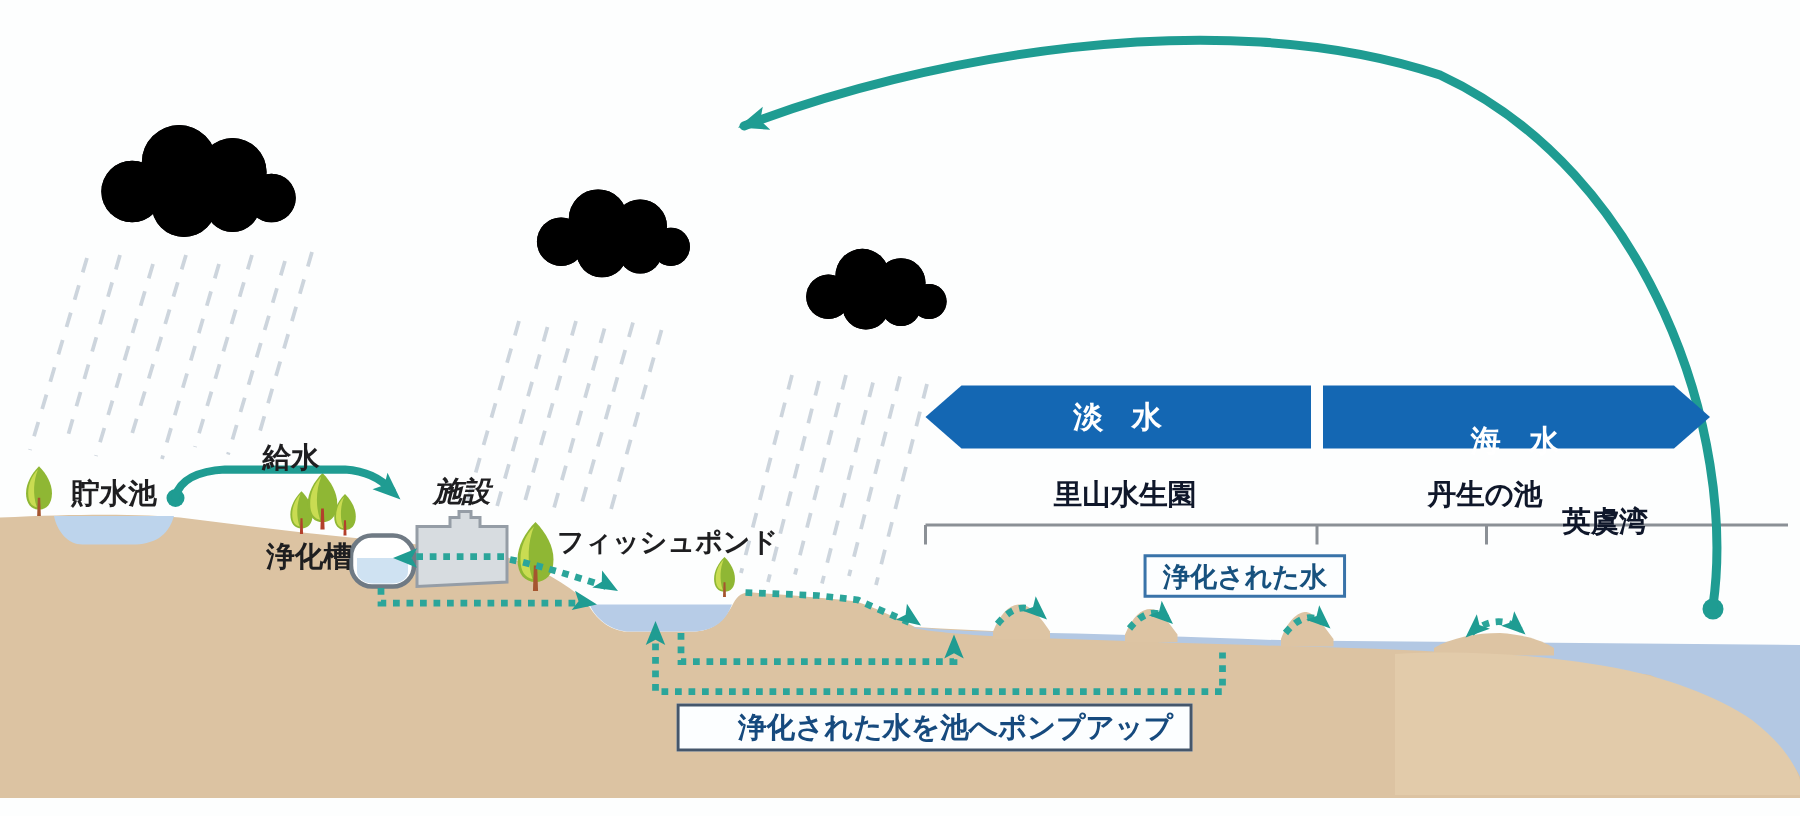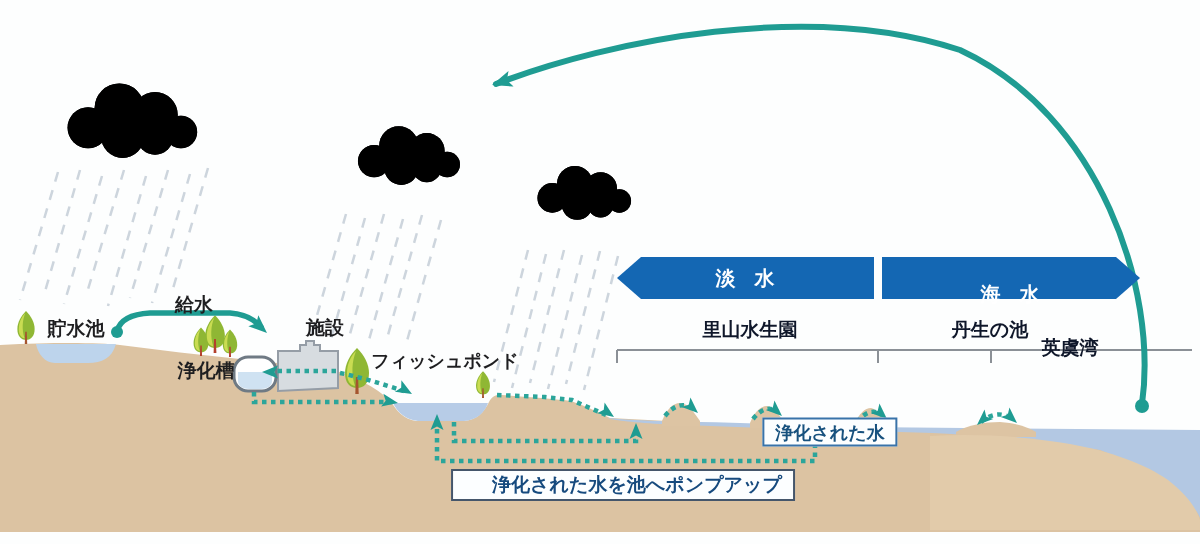--- a/index.html
+++ b/index.html
@@ -183,26 +183,26 @@
   </g>
 
   <g fill="#1467b3">
     <path d="M617,278 L641,257 L874,257 L874,299 L641,299 Z"></path>
     <path d="M882,257 L1116,257 L1140,278 L1116,299 L882,299 Z"></path>
   </g>
 </svg>
 
   <div class="lbl" style="left:76px;top:329px;">貯水池</div>
   <div class="lbl" style="left:194px;top:305px;">給水</div>
-  <div class="lbl" style="left:325px;top:328px;">施設</div>
+  <div class="lbl" style="left:308px;top:328px;font-style:italic;">施設</div>
   <div class="lbl" style="left:206px;top:371px;">浄化槽</div>
   <div class="lbl lbl-sm" style="left:445px;top:361px;">フィッシュポンド</div>
 
   <div class="banner-lbl" style="left:748px;top:278px;">淡 水</div>
   <div class="banner-lbl" style="left:1013px;top:294px;">海 水</div>
 
   <div class="zone-lbl" style="left:750px;top:330px;">里山水生園</div>
   <div class="zone-lbl" style="left:990px;top:330px;">丹生の池</div>
   <div class="zone-lbl" style="left:1070px;top:348px;">英虞湾</div>
 
-  <div class="callout blue-border" style="left:830px;top:384px;height:29px;font-size:18px;margin-top:48px;">浄化された水</div>
+  <div class="callout blue-border" style="left:830px;top:384px;height:29px;font-size:18px;">浄化された水</div>
   <div class="callout" style="left:623px;top:485px;height:32px;font-size:19px;padding-left:39px;">浄化された水を池へポンプアップ</div>
 </div>
 
 </body></html>

